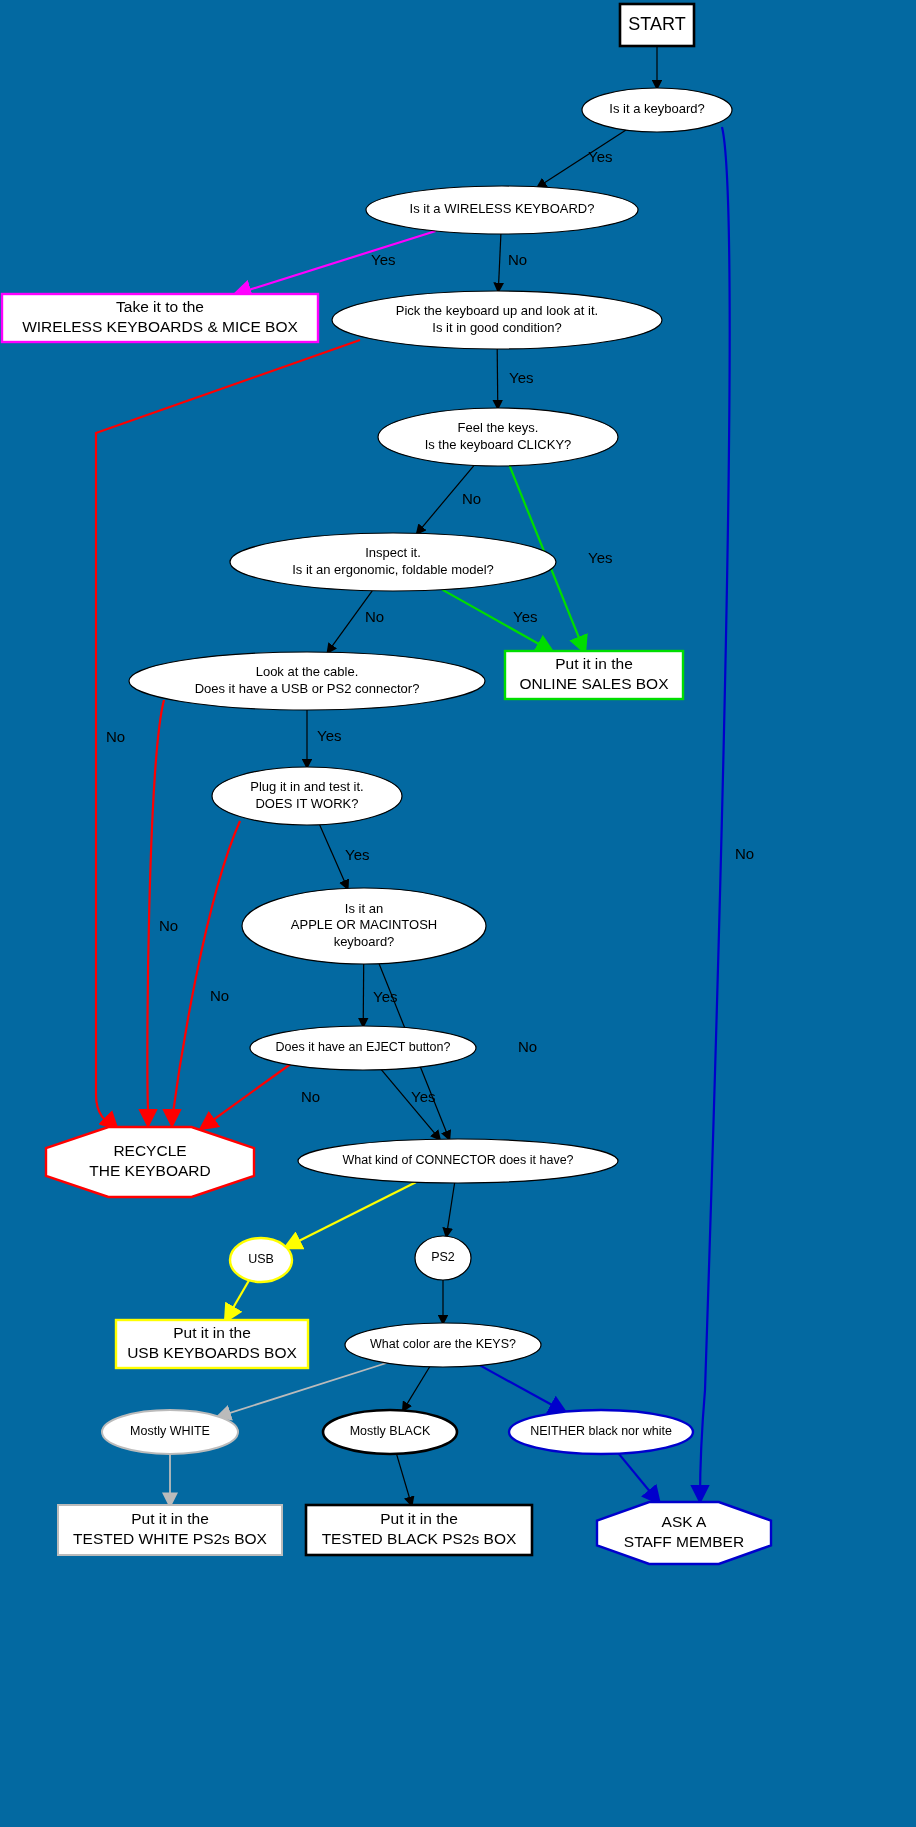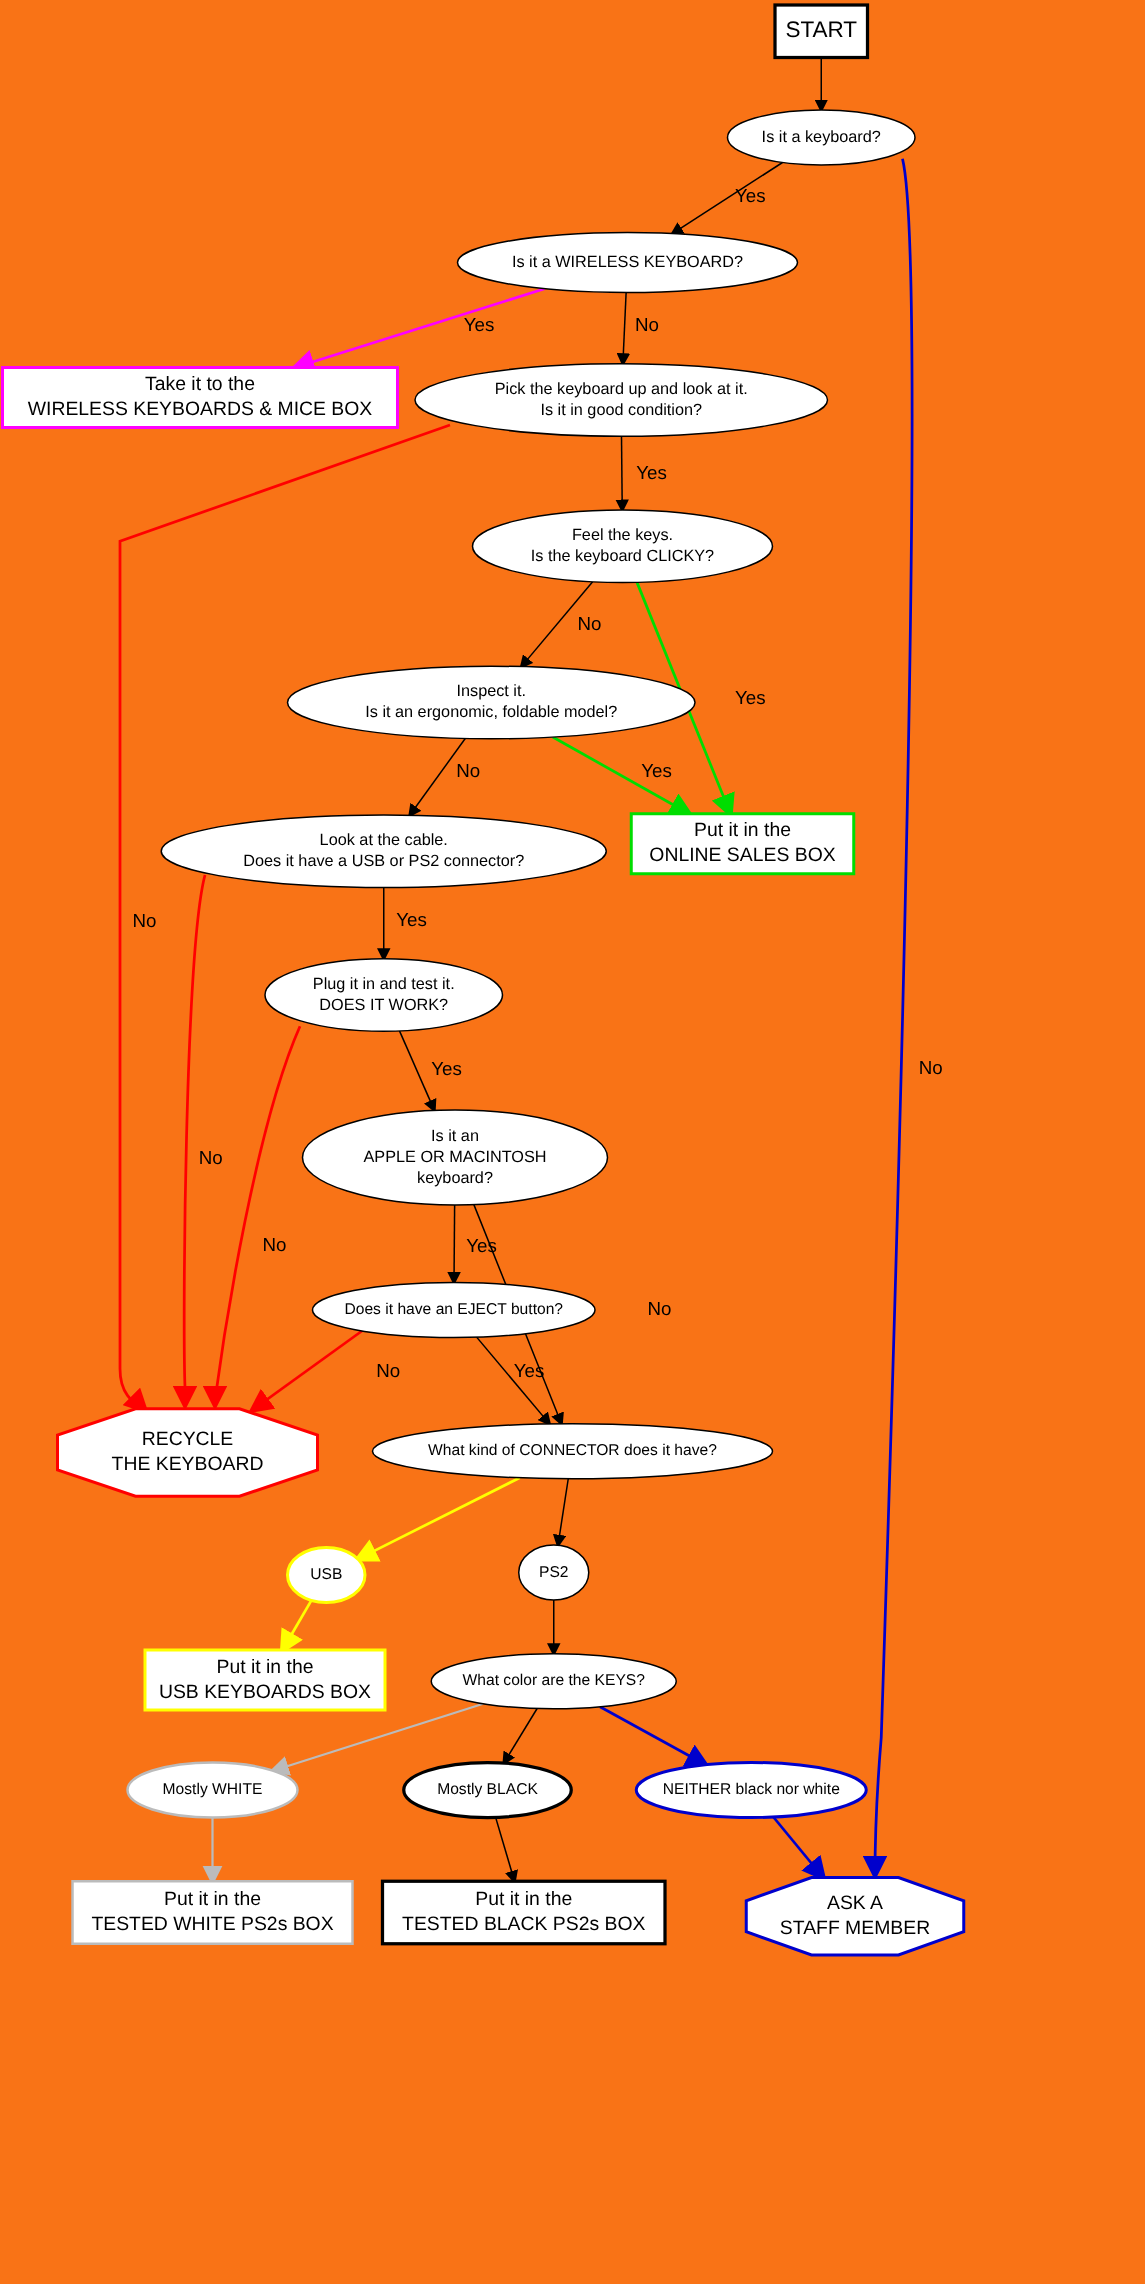--- a/index.html
+++ b/index.html
@@ -1,17 +1,17 @@
 <!DOCTYPE html>
 <html><head>
 <meta charset="utf-8">
 <style>
   html,body{margin:0;padding:0;background:#ffffff;}
   body{font-family:"Liberation Sans", sans-serif;}
-  #chart-root{position:relative;width:916px;height:1827px;background:#f97316;}
+  #chart-root{position:relative;width:916px;height:1827px;background:#0369a1;}
   svg{display:block;}
   .nlabel{font-family:"Liberation Sans", sans-serif;text-anchor:middle;dominant-baseline:middle;fill:#000;}
   .elabel{font-family:"Liberation Sans", sans-serif;text-anchor:start;dominant-baseline:middle;fill:#000;font-size:15px;}
 </style>
 </head>
 <body>
 
 <div id="chart-root">
   <svg id="flow-svg" width="916" height="1827" viewBox="0 0 916 1827">
     <defs>

